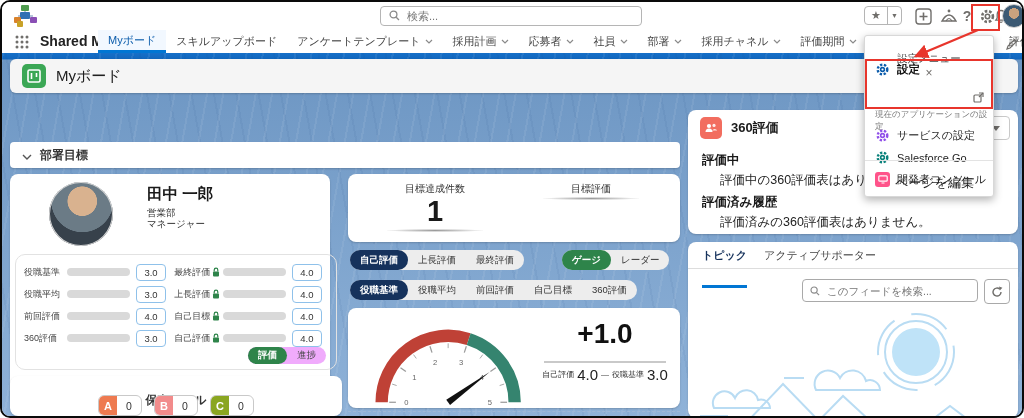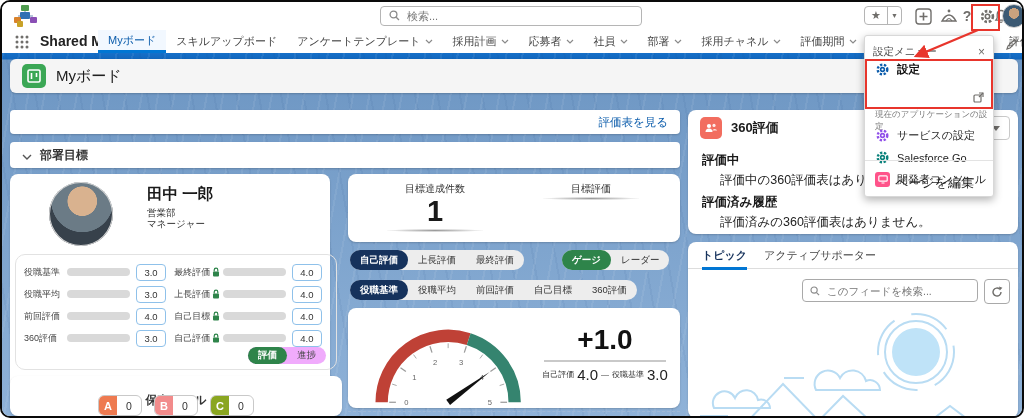--- a/index.html
+++ b/index.html
@@ -69,45 +69,45 @@
   .statlab{font-size:10px;color:#333;}
   .statval{font-size:29px;font-weight:bold;color:#1a1a1a;line-height:1.1;}
   .statline{margin:1px auto 0;width:96px;height:3px;background:radial-gradient(ellipse at center,#9a9a9a 0,rgba(255,255,255,0) 75%);}
   .pillrow{position:absolute;display:flex;z-index:1;}
   .pillgroup{background:#ededed;border-radius:999px;display:flex;align-items:center;height:20px;}
   .pill{padding:0 10px;font-size:9.5px;color:#333;height:20px;display:flex;align-items:center;border-radius:999px;white-space:nowrap;}
   .pill.navy{background:#16325c;color:#fff;font-weight:bold;}
   .pill.green{background:#2e844a;color:#fff;font-weight:bold;}
   
   .gaugecard{left:346px;top:306px;width:332px;height:100px;}
-  .delta{position:absolute;left:196px;top:10px;width:122px;text-align:center;font-size:28px;font-weight:bold;color:#111;border-bottom:2px solid #c9c9c9;padding-bottom:4px;margin-top:6px;}
+  .delta{position:absolute;left:196px;top:10px;width:122px;text-align:center;font-size:28px;font-weight:bold;color:#111;border-bottom:2px solid #c9c9c9;padding-bottom:11px;}
   .deltaexp{position:absolute;left:186px;top:58px;width:142px;display:flex;align-items:center;justify-content:center;gap:3px;color:#222;}
   .dl{font-size:8px;color:#333;}
   .dv{font-size:15px;}
   .dashline{position:absolute;left:346px;top:409px;width:332px;border-top:1.5px dashed #9fb8d6;z-index:1;}
   
   .r360{left:686px;top:108px;width:330px;height:124px;}
   .r360head{position:absolute;left:0;top:0;width:100%;height:36px;display:flex;align-items:center;gap:9px;padding-left:12px;box-sizing:border-box;}
   .i360{width:22px;height:22px;border-radius:5px;background:#f26d5f;display:flex;align-items:center;justify-content:center;}
   .r360title{font-size:13px;font-weight:bold;color:#1a1a1a;}
   .ddbtn{position:absolute;right:8px;top:6px;width:26px;height:22px;border:1px solid #c9c9c9;border-radius:4px;background:#fff;display:flex;align-items:center;justify-content:center;}
   .caret{width:0;height:0;border-left:4px solid transparent;border-right:4px solid transparent;border-top:5px solid #706e6b;}
   .rh{position:absolute;left:14px;font-size:12.5px;font-weight:bold;color:#1a1a1a;}
   .rb{position:absolute;left:32px;font-size:12.5px;color:#222;}
   
   .feedcard{left:686px;top:240px;width:330px;height:176px;overflow:hidden;}
   .ftabs{position:absolute;left:0;top:0;width:100%;height:27px;border-bottom:1px solid #ddd;box-sizing:border-box;}
   .ftab{position:absolute;top:6px;font-size:11px;color:#444;}
-  .ftab.on{font-weight:bold;color:#16325c;border-bottom:3px solid #0176d3;padding-bottom:4px;}
+  .ftab.on{font-weight:bold;color:#16325c;border-bottom:3px solid #0176d3;padding-bottom:22px;}
   .fsearch{position:absolute;left:114px;top:37px;width:176px;height:23px;border:1px solid #a9a9a9;border-radius:4px;display:flex;align-items:center;gap:5px;padding:0 7px;box-sizing:border-box;background:#fff;}
   .fsearch input{border:0;outline:0;flex:1;font-size:10.5px;color:#555;background:transparent;font-family:inherit;}
   .refbtn{position:absolute;left:296px;top:37px;width:24px;height:23px;border:1px solid #a9a9a9;border-radius:4px;display:flex;align-items:center;justify-content:center;background:#fff;}
   
   .menu{position:absolute;left:862px;top:33px;width:128px;height:160px;background:#fff;border:1px solid #d8d8d8;border-radius:3px;box-shadow:0 3px 8px rgba(0,0,0,.3);z-index:50;}
-  .menuhead{position:absolute;left:0;top:0;width:100%;height:20px;display:flex;align-items:center;justify-content:space-between;padding:16px 8px;box-sizing:border-box;}
+  .menuhead{position:absolute;left:0;top:0;width:100%;height:20px;display:flex;align-items:center;justify-content:space-between;padding:16px 8px;box-sizing:border-box;flex-direction:column;}
   .menutitle{font-size:10.5px;color:#444;}
   .menux{font-size:12px;color:#706e6b;cursor:pointer;}
   .mi{position:absolute;left:0;width:100%;display:flex;align-items:center;gap:7px;padding-left:10px;box-sizing:border-box;}
   .milabel{font-size:11px;color:#222;}
   .mi1label{font-size:11.5px;font-weight:bold;color:#111;}
   .misub{position:absolute;left:10px;top:73px;font-size:8.5px;color:#777;}
   .mdivider{position:absolute;left:0;top:138px;width:100%;border-top:1px solid #e3e3e3;}
   .mfoot{position:absolute;left:10px;top:144px;font-size:13px;color:#222;margin-left:20px;}
   .extlink{position:absolute;right:9px;top:53px;}
   
@@ -280,23 +280,20 @@
     <span class="pageicon">
       <svg width="14" height="14" viewBox="0 0 14 14">
           <rect x="1" y="1" width="12" height="12" rx="1.5" fill="none" stroke="#fff" stroke-width="1.6"></rect>
           <line x1="4.5" y1="4" x2="4.5" y2="10" stroke="#fff" stroke-width="1.6"></line>
           <line x1="9.5" y1="4" x2="9.5" y2="8" stroke="#fff" stroke-width="1.6"></line>
         </svg>
     </span>
     <span class="pagetitle">Myボード</span>
   </div>
 
-  <div class="card toolrow">
-    <span class="viewlink">評価表を見る</span>
-  </div>
 
   <div class="card secbar">
     <span><svg width="10" height="6" viewBox="0 0 10 6">
           <polyline points="1,1 5,5 9,1" fill="none" stroke="#555" stroke-width="1.4"></polyline>
         </svg></span>
     <span class="sectitle">部署目標</span>
   </div>
 
   <div class="card leftcard">
     <div class="photo"></div>

